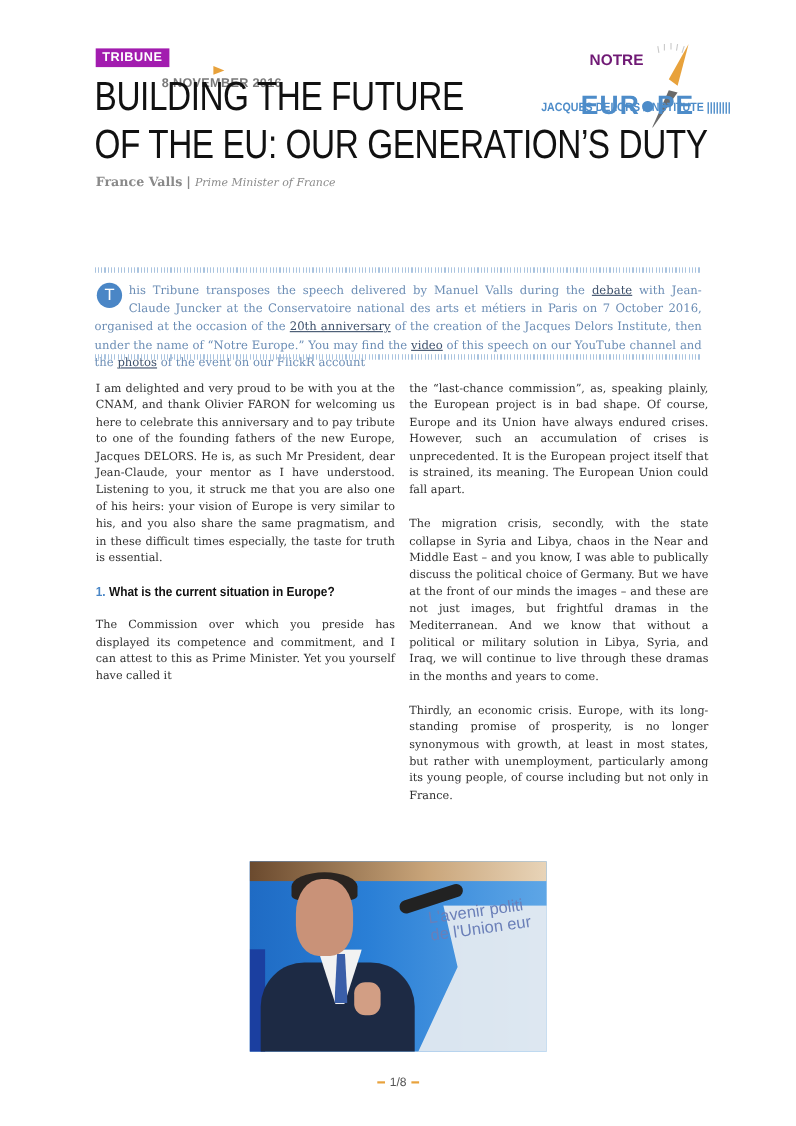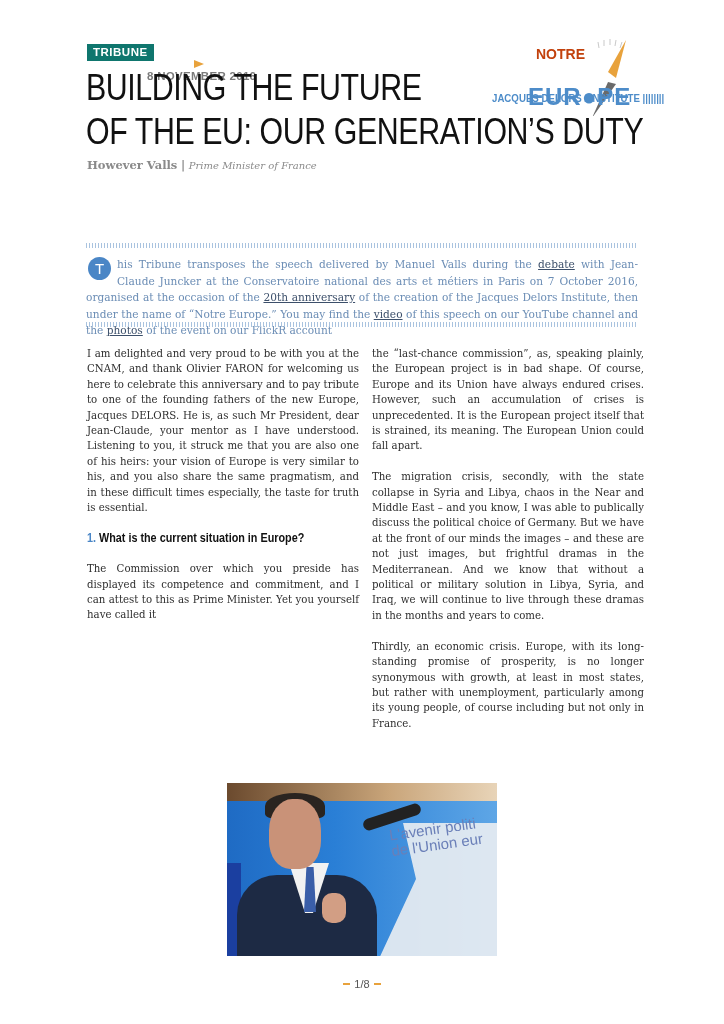--- a/index.html
+++ b/index.html
@@ -1,31 +1,31 @@
 <!DOCTYPE html>
 <html><head>
 <meta charset="utf-8">
 <style>
   html, body { margin:0; padding:0; background:#ffffff; }
   body { width:724px; height:1024px; position:relative; overflow:hidden; font-family:"DejaVu Serif", serif; color:#2b2b2b; }
   .abs { position:absolute; }
 
   
-  .tag { left:87px; top:44px; height:17px; padding:0 6px; background:#0f766e; color:#fff;
+  .tag { left:87px; top:44px; height:17px; padding:0 6px; background:#a21caf; color:#fff;
          font-family:"Liberation Sans", sans-serif; font-weight:bold; font-size:11.5px; line-height:17px; letter-spacing:0.5px; }
   .date { left:147px; top:60px; height:17px; line-height:17px; font-family:"Liberation Sans", sans-serif; font-weight:bold; font-size:11.5px; color:#7a7a7a; letter-spacing:0.3px; display:flex; align-items:center;flex-direction:column; }
   .date .arrow { display:inline-block; width:0; height:0; border-top:4px solid transparent; border-bottom:4px solid transparent; border-left:10px solid #e8a23c; margin-right:6px; }
   .title { left:86px; top:66px; width:560px; font-family:"Liberation Sans", sans-serif; font-size:37px; line-height:44px; color:#111; letter-spacing:-0.5px; transform:scaleX(0.82); transform-origin:left top; white-space:nowrap; }
   .author { left:87px; top:158px; font-size:11.5px; color:#8a8a8a; }
   .author b { font-weight:bold; }
   .author i { font-size:10px; }
 
   
   .logo { left:488px; top:36px; width:200px; height:80px; }
-  .logo .notre { position:absolute; left:48px; top:10px; font-family:"Liberation Sans", sans-serif; font-weight:bold; font-size:14px; color:#c2410c; }
+  .logo .notre { position:absolute; left:48px; top:10px; font-family:"Liberation Sans", sans-serif; font-weight:bold; font-size:14px; color:#701a75; }
   .logo .europe { position:absolute; left:40px; top:24px; font-family:"Liberation Sans", sans-serif; font-weight:bold; font-size:24px; color:#4d8cc9; letter-spacing:1px;margin-top:23px; }
   .logo .jdi { position:absolute; left:4px; top:56px; font-family:"Liberation Sans", sans-serif; font-weight:bold; font-size:11px; color:#4d8cc9; transform:scaleX(0.88); transform-origin:left top; white-space:nowrap; }
 
   
   .rule { left:86px; width:552px; height:5px; background:repeating-linear-gradient(90deg,#a9c3df 0 1px,transparent 1px 3px); }
   .intro { left:86px; top:256px; width:552px; font-size:10.6px; line-height:16.5px; color:#6b8db5; text-align:justify; }
   .dropcap { float:left; width:23px; height:23px; border-radius:50%; background:#4a86c6; color:#fff; font-family:"Liberation Sans", sans-serif; font-size:15px; line-height:23px; text-align:center; margin:1px 6px 0 2px; }
   .intro a { color:#3c4f6a; text-decoration:underline; }
 
   
@@ -60,21 +60,21 @@
 <div class="abs tag">TRIBUNE</div>
 <div class="abs date">
   <span class="arrow"></span>
   <span>8 NOVEMBER 2016</span>
 </div>
 <div class="abs title">
   <div>BUILDING THE FUTURE</div>
   <div>OF THE EU: OUR GENERATION’S DUTY</div>
 </div>
 <div class="abs author">
-  <b>However Valls</b>
+  <b>France Valls</b>
   <b>|</b>
   <i>Prime Minister of France</i>
 </div>
 
 <div class="abs logo">
   <svg class="abs" style="left:80px;top:0;" width="80" height="80">
     <g stroke="#c9c9c9" stroke-width="1">
       <line x1="30" y1="6" x2="31" y2="12"></line>
         <line x1="36" y1="4" x2="36" y2="10"></line>
         <line x1="42" y1="3" x2="42" y2="9"></line>

